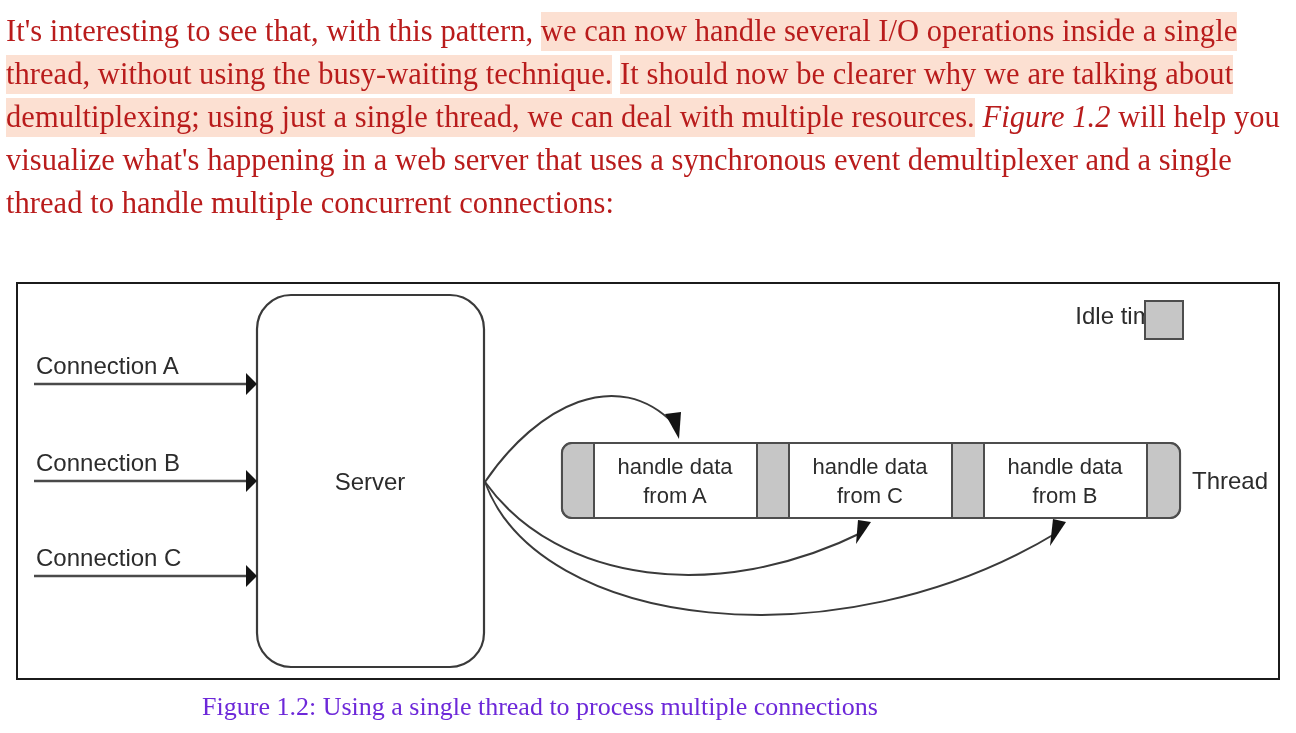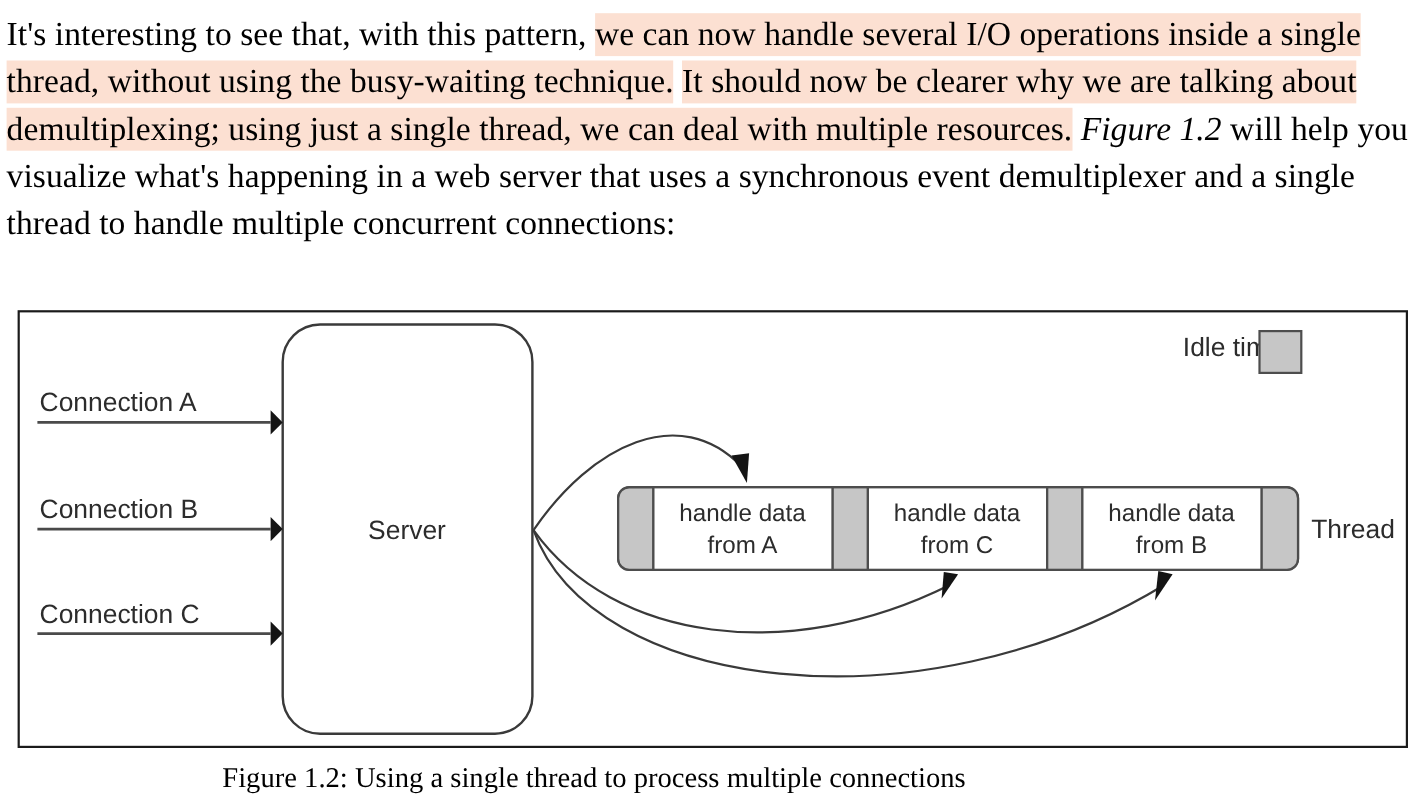--- a/index.html
+++ b/index.html
@@ -19,21 +19,21 @@
 
   
   #prose {
     position: absolute;
     left: 6px;
     top: 10px;
     width: 1284px;
     font-size: 30.5px;
     line-height: 43px;
     letter-spacing: 0.05px;
-    color: #000000;
+    color: #b91c1c;
   }
   #prose .hl {
     background: #fce0d2;
     box-decoration-break: clone;
     -webkit-box-decoration-break: clone;
     padding: 2px 0 3px 0;
   }
   #prose .it {
     font-style: italic;
   }
@@ -94,21 +94,21 @@
   }
 
   
   #caption {
     position: absolute;
     left: 0;
     top: 692px;
     width: 1080px;
     text-align: center;
     font-size: 26px;
-    color: #000000;
+    color: #6d28d9;
     font-family: "Liberation Serif", "DejaVu Serif", serif;
   }
 </style>
 </head>
 <body>
 
 <div id="prose"><span>It's interesting to see that, with this pattern, </span><span class="hl">we can now handle several I/O operations inside a single thread, without using the busy-waiting technique.</span><span> </span><span class="hl">It should now be clearer why we are talking about demultiplexing; using just a single thread, we can deal with multiple resources.</span><span> </span><span class="it">Figure 1.2</span><span> will help you visualize what's happening in a web server that uses a synchronous event demultiplexer and a single thread to handle multiple concurrent connections:</span></div>
 
 <div id="figure-frame">
   <svg id="figure-svg" viewBox="0 0 1264 398" xmlns="http://www.w3.org/2000/svg">

